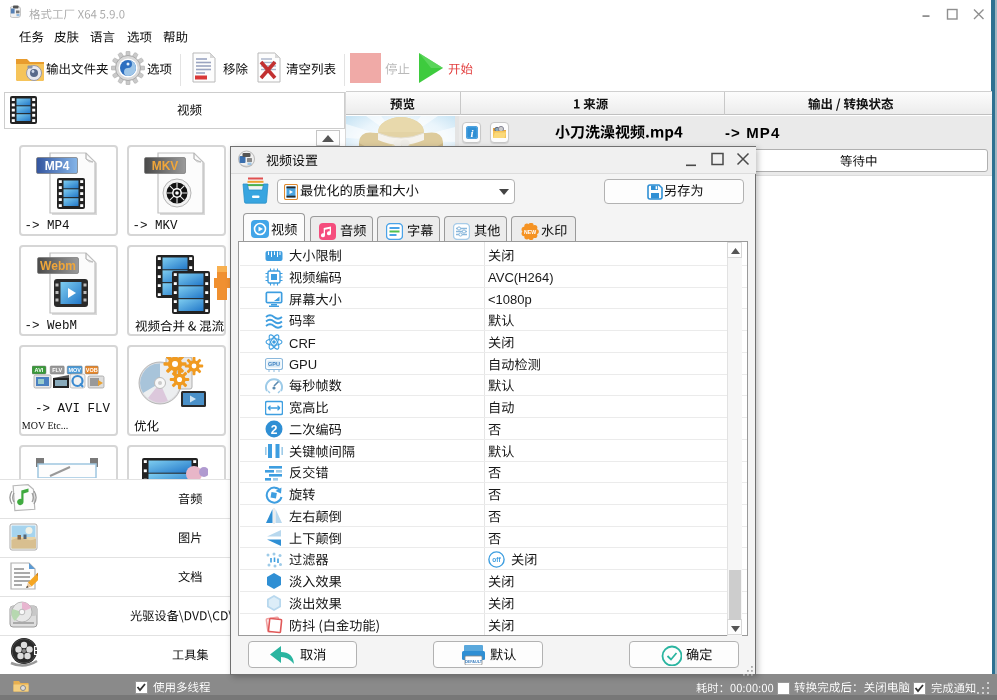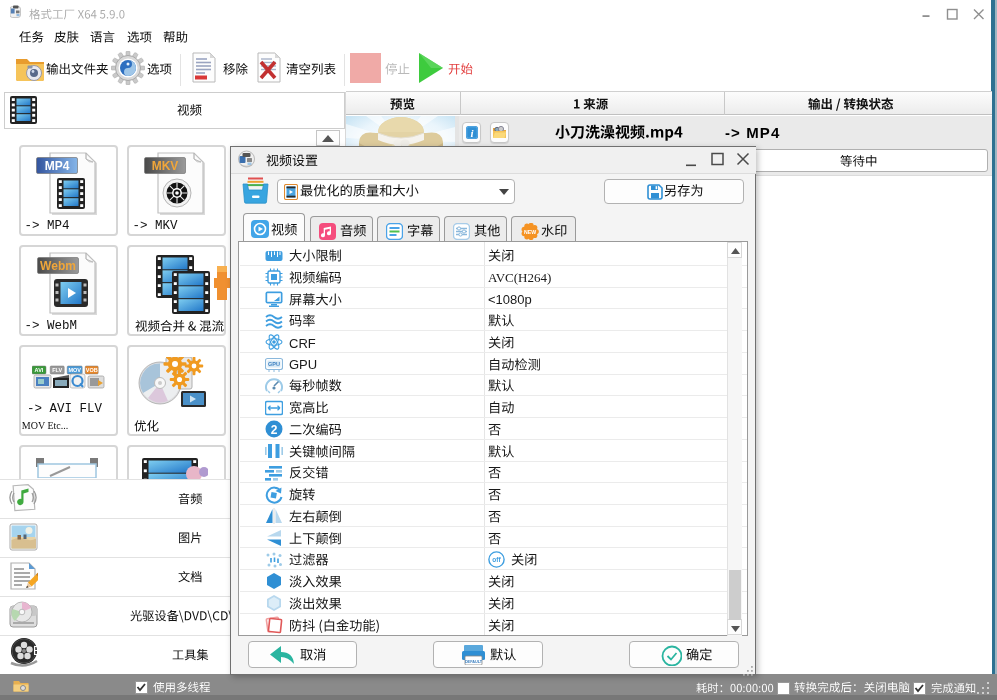--- a/index.html
+++ b/index.html
@@ -502,21 +502,21 @@
       <rect x="0" y="0" width="15" height="14" rx="2" fill="#f2f2f2" stroke="#aaa" stroke-width="0.7"></rect>
       <circle cx="7.5" cy="7" r="5" fill="none" stroke="#3a8ad0" stroke-width="2.2"></circle>
       <path d="M10 9.5 L13 13" stroke="#3a8ad0" stroke-width="2"></path>
     </g>
     <g transform="translate(56,10)">
       <rect x="0" y="1" width="16" height="12" rx="1.5" fill="#ddd" stroke="#999" stroke-width="0.7"></rect>
       <rect x="2" y="3" width="9" height="8" fill="#999"></rect>
       <path d="M10 5 L15 8 L10 11 Z" fill="#e8a030"></path>
     </g>
   </svg>
-<div style="position:absolute;left:27px;top:403px;font-family:'Liberation Mono';font-size:12.5px;line-height:13px;color:#111">-&gt; AVI FLV</div>
+<div style="position:absolute;left:35px;top:403px;font-family:'Liberation Mono';font-size:12.5px;line-height:13px;color:#111">-&gt; AVI FLV</div>
 <div style="position:absolute;left:21.8px;top:419px;font-family:Liberation Serif, serif;font-size:10px;line-height:13px;color:#111">MOV Etc...</div>
 <div style="position:absolute;left:127px;top:345px;width:99px;height:91px;background:#fff;border:2px solid #d6d6d6;border-radius:4px"></div>
 <svg style="position:absolute;left:138px;top:357px;" width="76" height="52" viewBox="0 0 76 52">
     <rect x="28" y="0" width="26" height="32" rx="2" fill="#e8e8e8" stroke="#b0b0b0"></rect>
 <circle cx="22" cy="26" r="21" fill="#dcdcde" stroke="#a8a8a8" stroke-width="0.8"></circle>
     <circle cx="22" cy="26" r="19.5" fill="#eceef0"></circle>
 <path d="M22 6.5 A19.5 19.5 0 0 0 5 36 L22 26 Z" fill="#a8c4da"></path>
     <path d="M10 41 A19.5 19.5 0 0 0 30 44 L22 26 Z" fill="#dcc8dc"></path>
 <circle cx="22" cy="26" r="5.5" fill="#f8f8f8" stroke="#bbb"></circle>
     <circle cx="22" cy="26" r="2" fill="#ccc"></circle>
@@ -972,21 +972,21 @@
     <use href="#g5173" transform="translate(0.0 15.4) scale(0.01320)"></use>
     <use href="#g95ed" transform="translate(13.2 15.4) scale(0.01320)"></use>
   </svg>
 <div style="position:absolute;left:240px;top:264.93px;width:507px;height:1px;background:#ebebeb"></div>
 <svg style="position:absolute;left:289.0px;top:266.8px;overflow:visible" width="53" height="22" fill="#1a1a1a">
     <use href="#g89c6" transform="translate(0.0 15.4) scale(0.01320)"></use>
     <use href="#g9891" transform="translate(13.2 15.4) scale(0.01320)"></use>
     <use href="#g7f16" transform="translate(26.4 15.4) scale(0.01320)"></use>
     <use href="#g7801" transform="translate(39.6 15.4) scale(0.01320)"></use>
   </svg>
-<div style="position:absolute;left:488px;top:270.3px;font-family:Liberation Serif, serif;font-size:13px;color:#1a1a1a">AVC(H264)</div>
+<div style="position:absolute;left:488px;top:270.3px;font-family:Liberation Sans, sans-serif;font-size:13px;color:#1a1a1a">AVC(H264)</div>
 <div style="position:absolute;left:240px;top:286.66px;width:507px;height:1px;background:#ebebeb"></div>
 <svg style="position:absolute;left:289.0px;top:288.5px;overflow:visible" width="53" height="22" fill="#1a1a1a">
     <use href="#g5c4f" transform="translate(0.0 15.4) scale(0.01320)"></use>
     <use href="#g5e55" transform="translate(13.2 15.4) scale(0.01320)"></use>
     <use href="#g5927" transform="translate(26.4 15.4) scale(0.01320)"></use>
     <use href="#g5c0f" transform="translate(39.6 15.4) scale(0.01320)"></use>
   </svg>
 <div style="position:absolute;left:488px;top:292.1px;font-family:'Liberation Sans';font-size:13px;color:#1a1a1a">&lt;1080p</div>
 <div style="position:absolute;left:240px;top:308.39px;width:507px;height:1px;background:#ebebeb"></div>
 <svg style="position:absolute;left:289.0px;top:310.2px;overflow:visible" width="27" height="22" fill="#1a1a1a">

